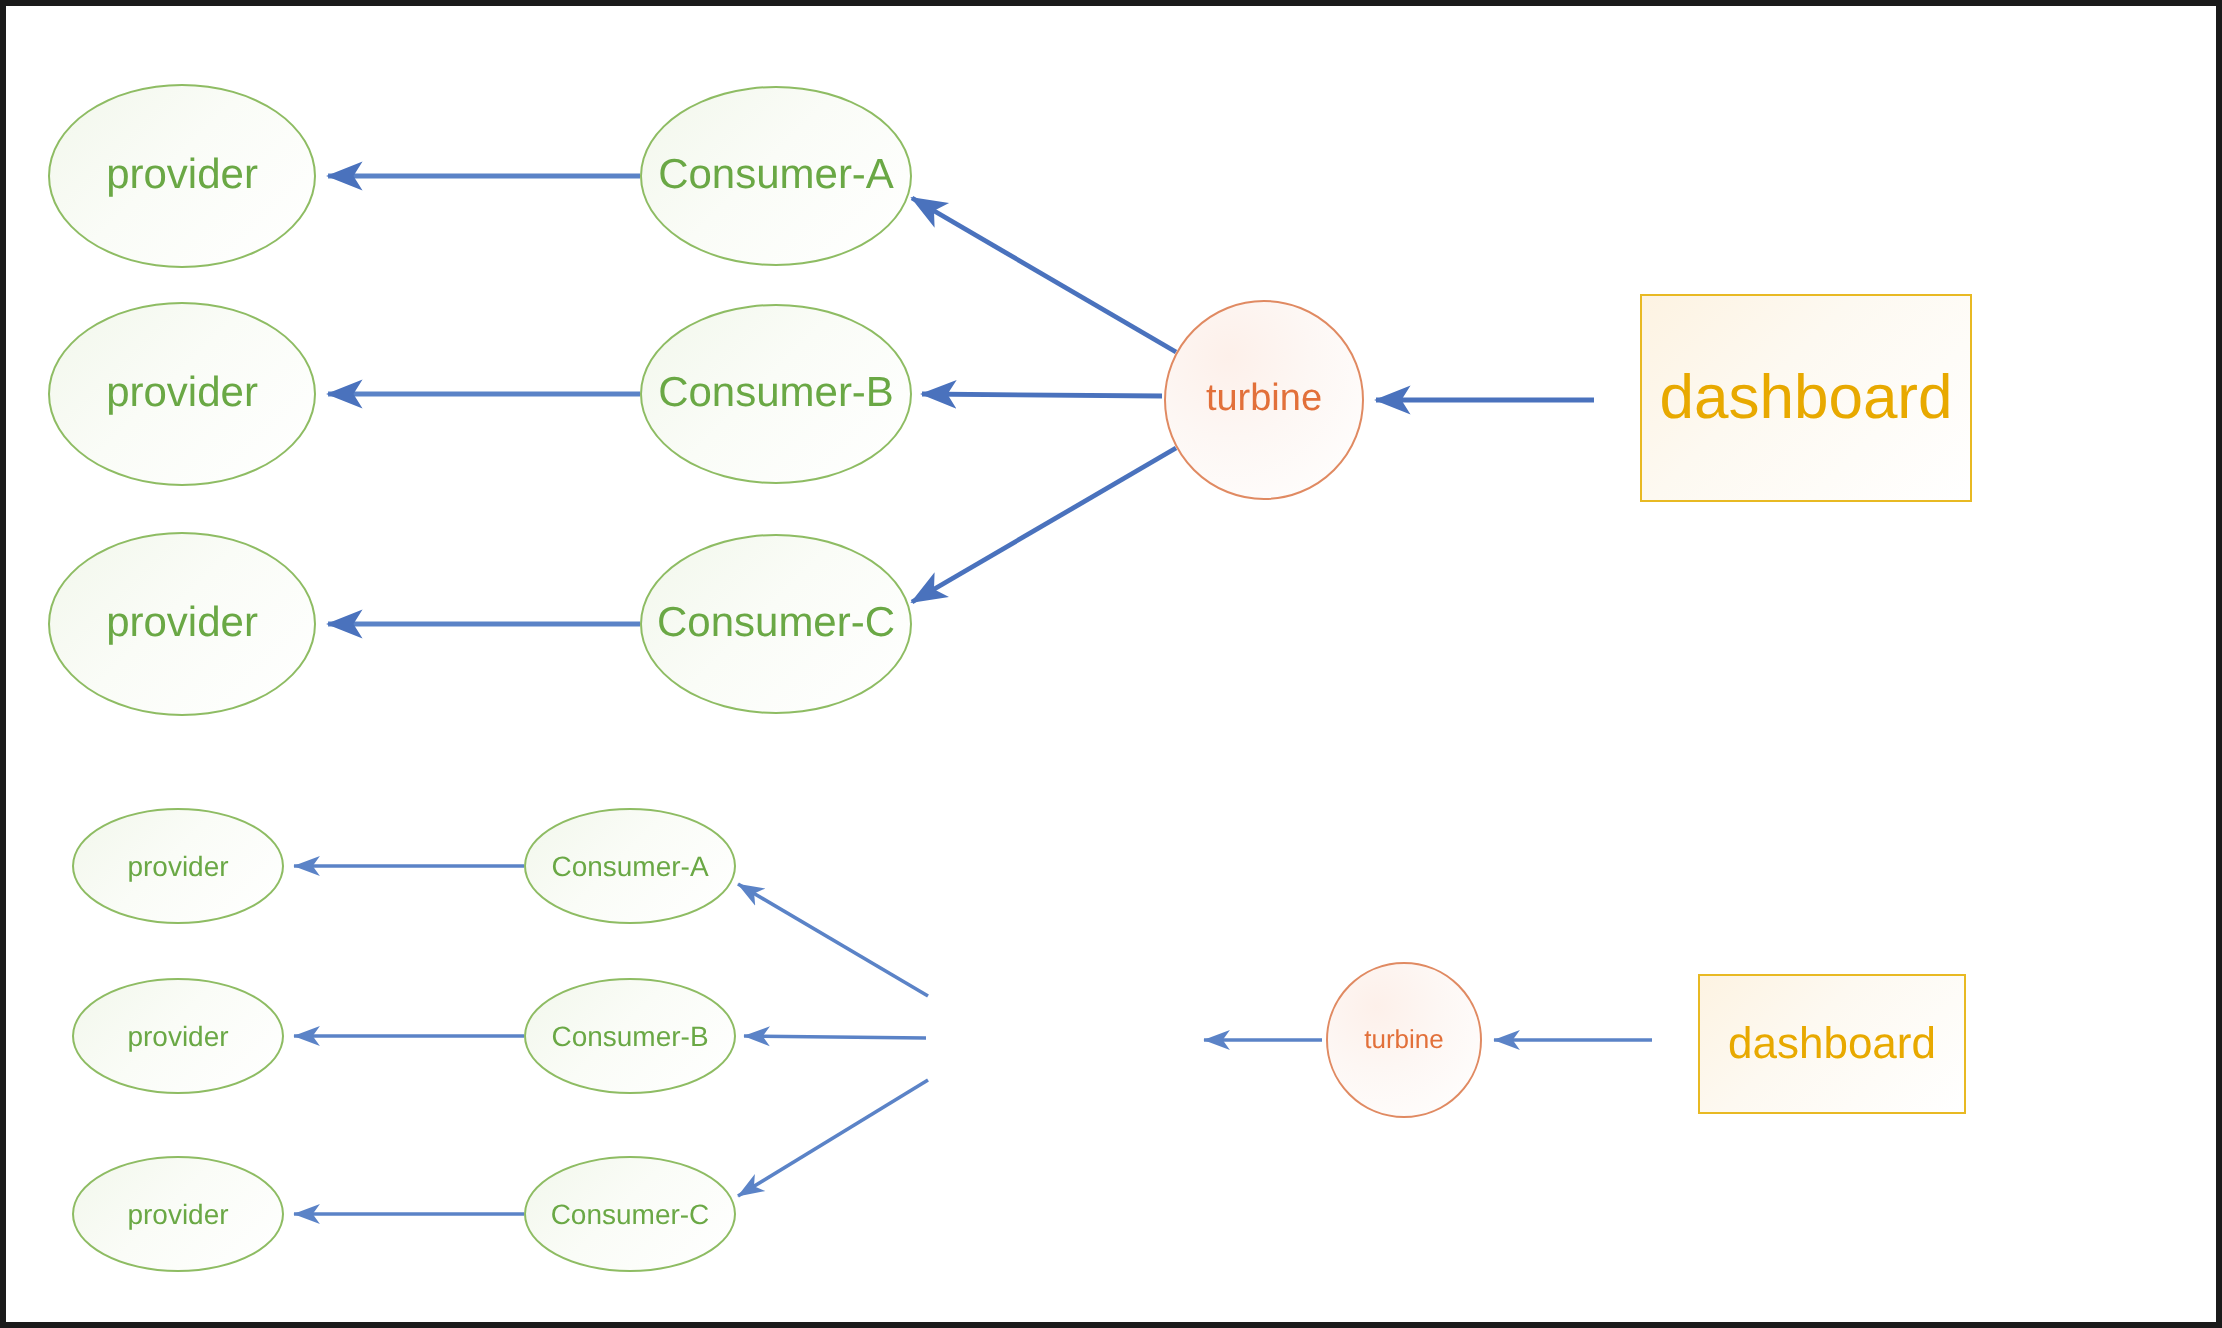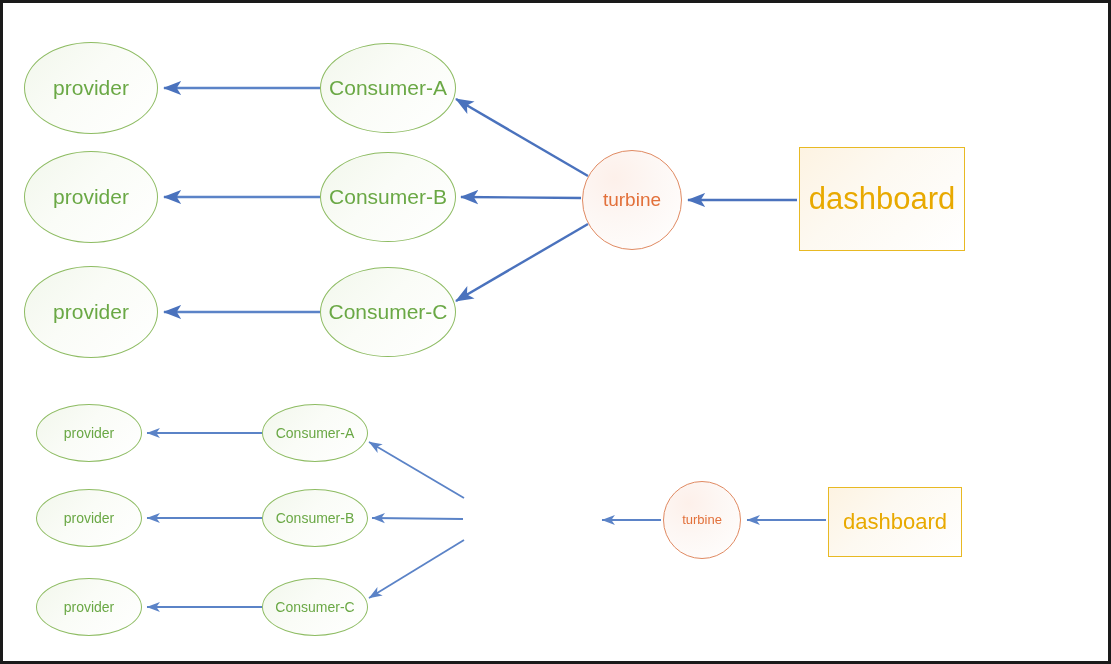--- a/index.html
+++ b/index.html
@@ -61,20 +61,21 @@
     border: 1.6px solid #e08a62;
     border-radius: 50%;
     background: radial-gradient(circle at 32% 28%, #fdf0ea 0%, #fdf7f4 42%, #ffffff 100%);
     color: #e2703a;
   }
   
   .rect-yellow {
     border: 1.8px solid #e8b923;
     background: linear-gradient(135deg, #fdf3e2 0%, #fdf9f1 40%, #ffffff 100%);
     color: #e8a900;
+    margin-left: 21px;
   }
   
   .rect-blue {
     border: 1.8px solid #4a7cab;
     background: linear-gradient(135deg, #e9eff5 0%, #f5f8fb 45%, #ffffff 100%);
     color: #40668c;
   }
   .lbl {
     pointer-events: none;
   }

